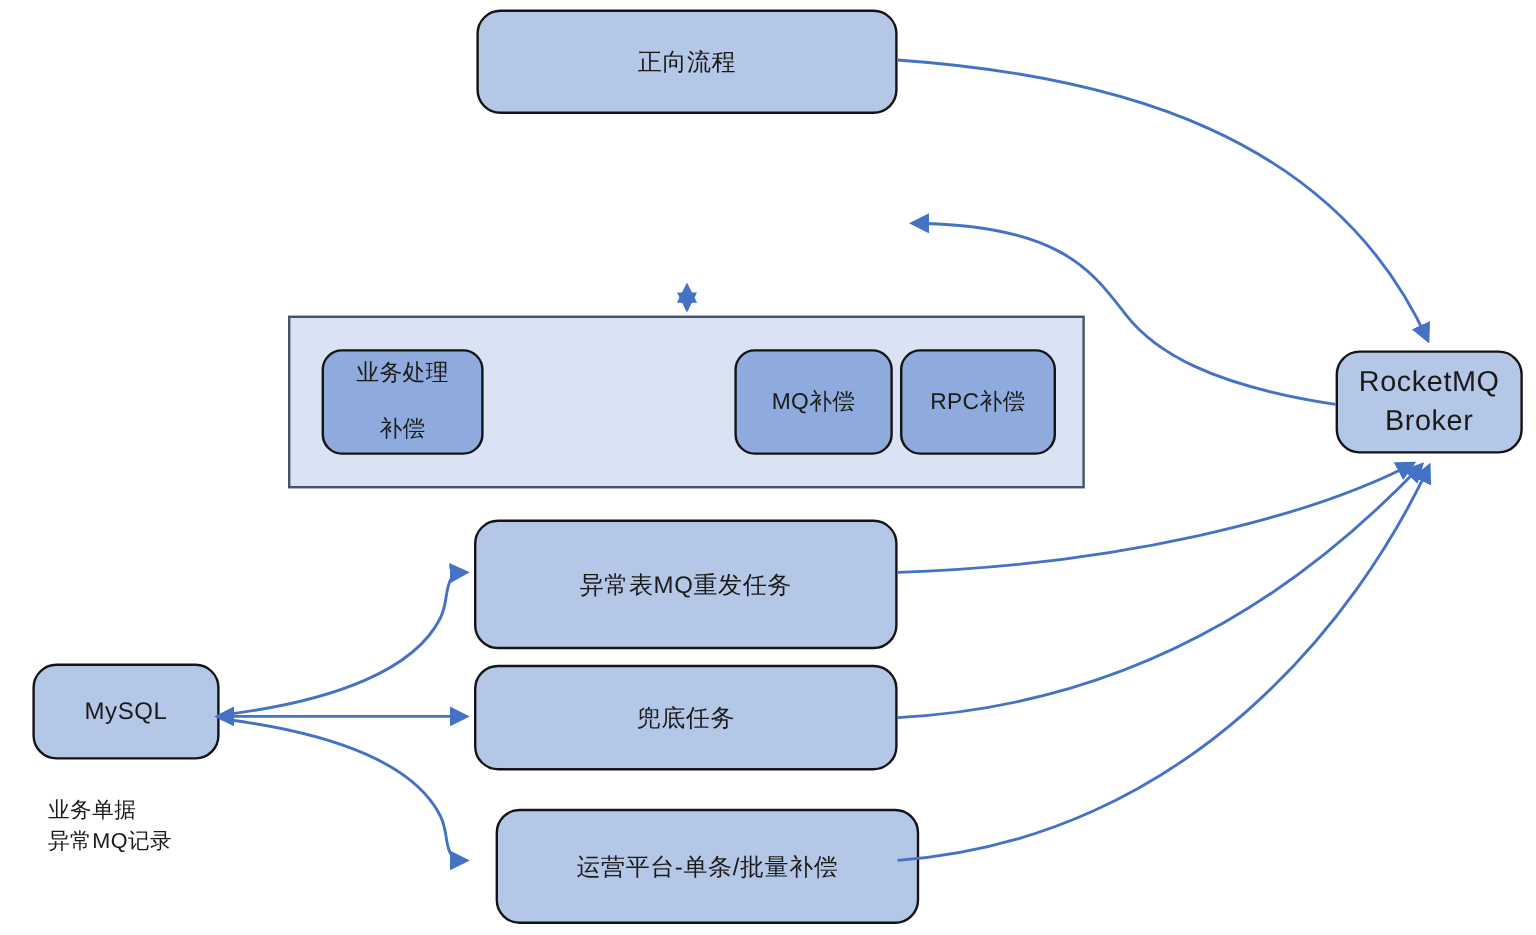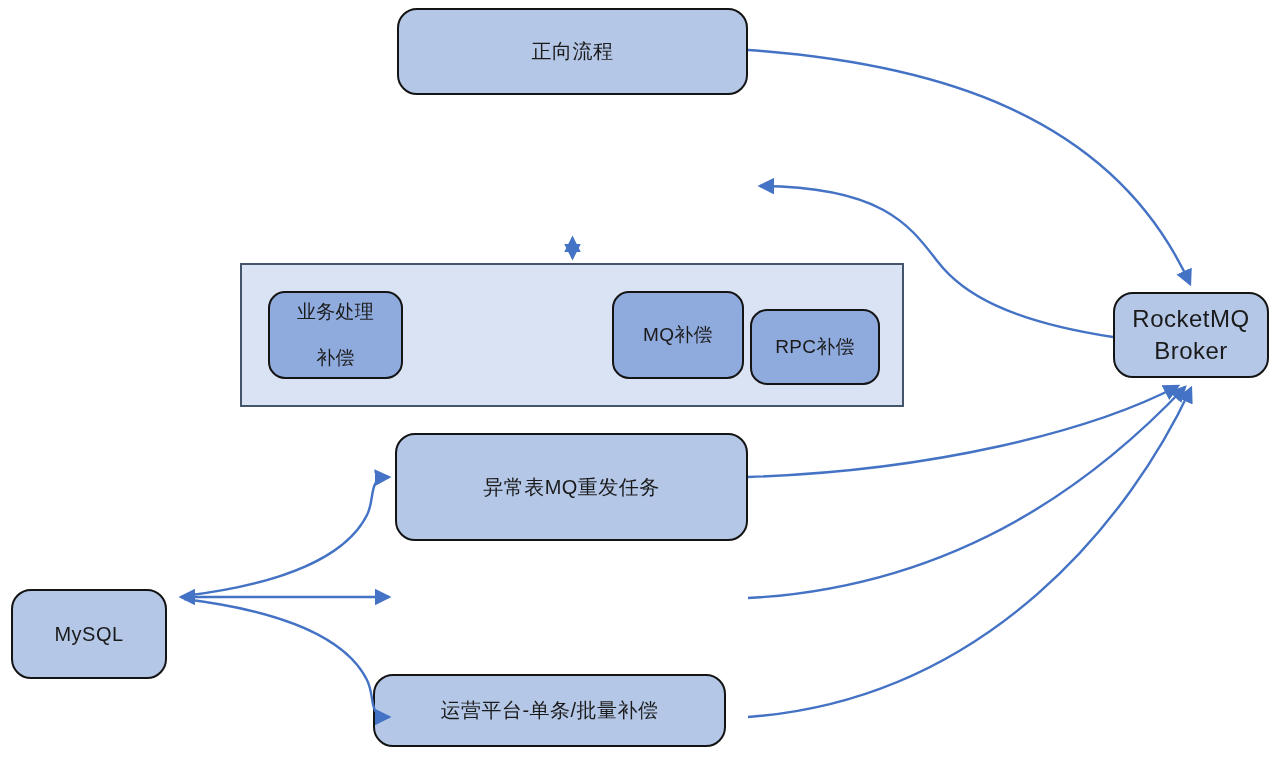--- a/index.html
+++ b/index.html
@@ -64,42 +64,49 @@
   <div class="node inner multiline" style="left:268px;top:291px;width:135px;height:88px;gap:20px;">
     <span>业务处理</span>
     <span>补偿</span>
   </div>
 
 
   <div class="node inner" style="left:612px;top:291px;width:132px;height:88px;">
     <span>MQ补偿</span>
   </div>
 
-  <div class="node inner" style="left:750px;top:309px;width:130px;height:76px;">
+  <div class="node inner" style="left:750px;top:291px;width:130px;height:88px;">
     <span>RPC补偿</span>
   </div>
 
   <div class="node multiline" style="left:1113px;top:292px;width:156px;height:86px;font-size:24px;">
     <span>RocketMQ</span>
     <span>Broker</span>
   </div>
 
   <div class="node" style="left:395px;top:433px;width:353px;height:108px;">
     <span>异常表MQ重发任务</span>
   </div>
 
+  <div class="node" style="left:395px;top:554px;width:353px;height:88px;">
+    <span>兜底任务</span>
+  </div>
 
-  <div class="node" style="left:373px;top:674px;width:353px;height:73px;">
+  <div class="node" style="left:413px;top:674px;width:353px;height:96px;">
     <span>运营平台-单条/批量补偿</span>
   </div>
 
-  <div class="node" style="left:11px;top:553px;width:156px;height:90px;margin-top:36px;">
+  <div class="node" style="left:27px;top:553px;width:156px;height:80px;">
     <span>MySQL</span>
   </div>
 
+  <div class="note" style="left:40px;top:662px;">
+    <div>业务单据</div>
+    <div>异常MQ记录</div>
+  </div>
 
   <svg class="edges" viewBox="0 0 1280 779">
     <defs>
       <marker id="arrowhead" viewBox="0 0 10 10" refX="8.5" refY="5" markerWidth="7" markerHeight="7" orient="auto-start-reverse">
         <path d="M 0 0 L 10 5 L 0 10 z"></path>
       </marker>
     </defs>
 
     <path class="edge" d="M 748 50 C 930 63 1112 112 1190 284" marker-end="url(#arrowhead)"></path>
 

